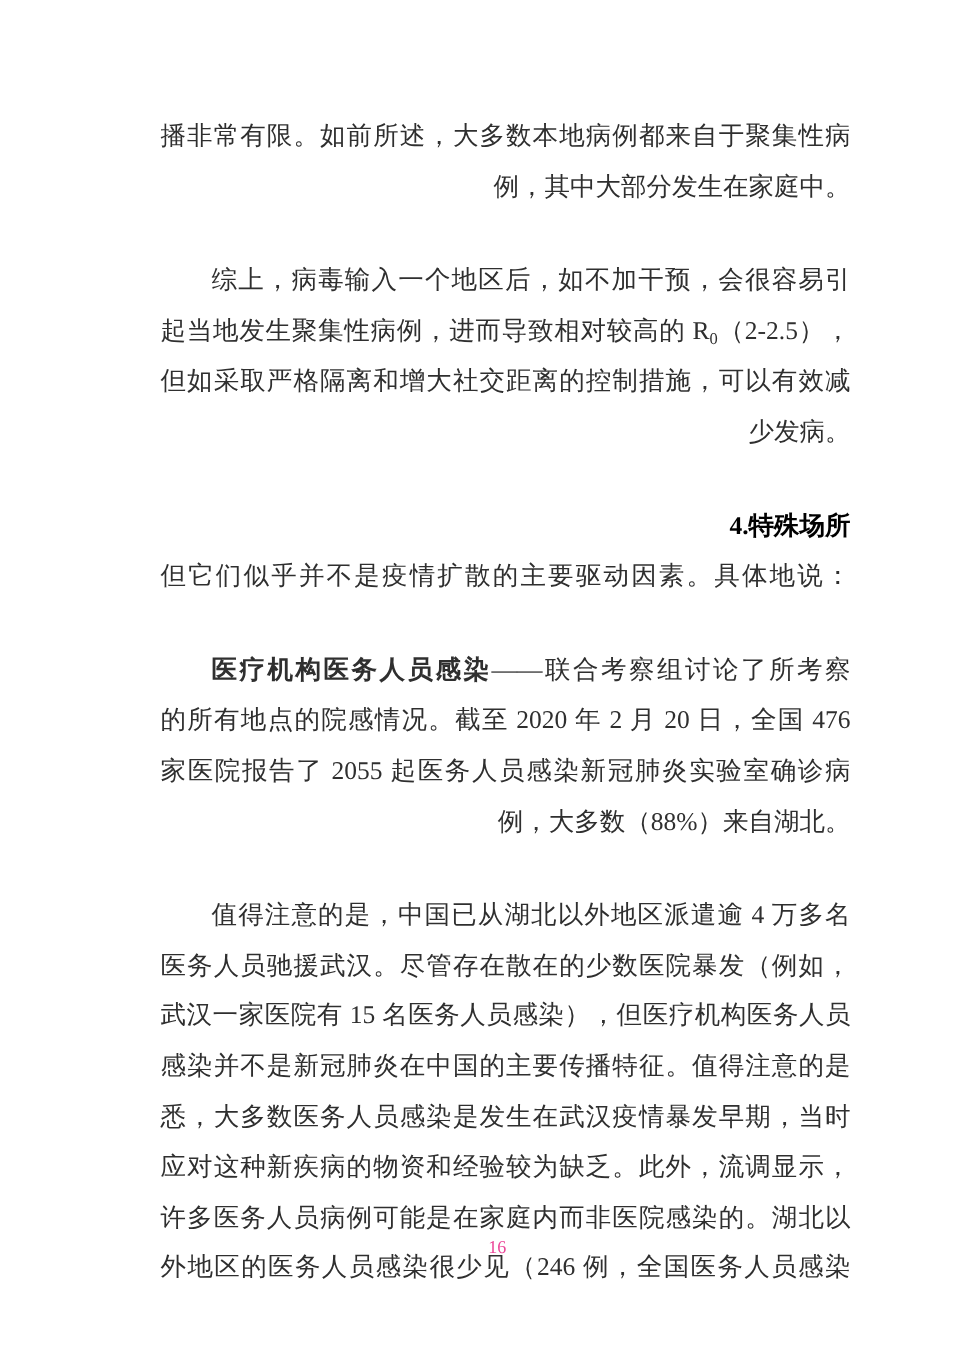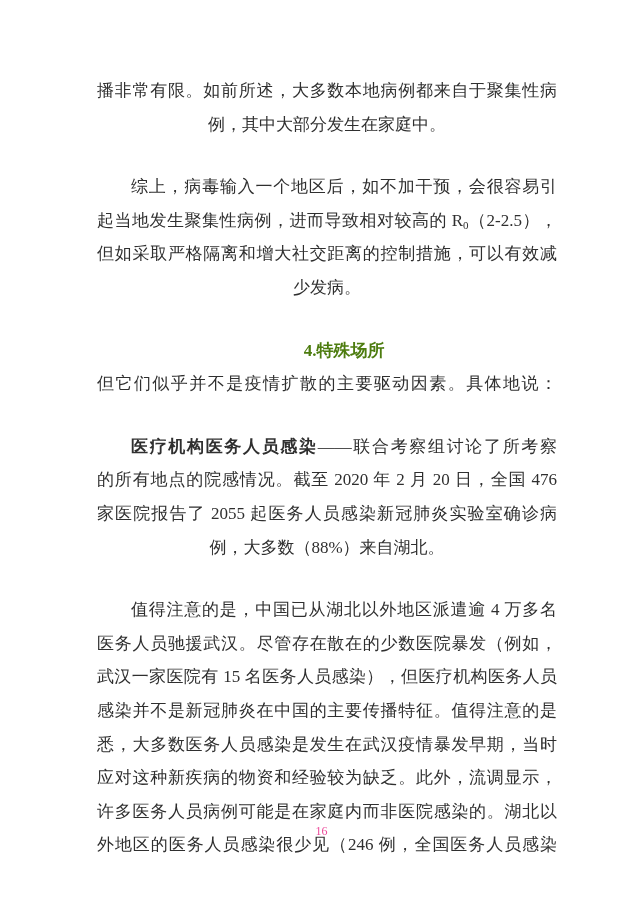--- a/index.html
+++ b/index.html
@@ -6,47 +6,47 @@
   html, body { background: #ffffff; }
   body {
     width: 641px;
     height: 906px;
     position: relative;
     font-family: "Liberation Serif", "DejaVu Serif", serif;
     overflow: hidden;
   }
   .page {
     position: absolute;
-    left: 1px; top: 0;
+    left: 11px; top: 0;
     width: 577px; height: 906px;
     background: #ffffff;
     padding-left: 24px;
   }
   .doc-body {
     position: absolute;
     left: 96px;
     top: 74px;
     width: 460px;
     color: #2f2f2f;
   }
   .line {
     font-size: 17px;
     line-height: 33.6px;
     height: 33.6px;
     white-space: nowrap;
-    text-align: center;
+    text-align: right;
   }
   .line.just {
     white-space: normal;
     text-align: justify;
     text-align-last: justify;
     text-justify: inter-character;
   }
   .line.indent { padding-left: 34px; margin-top: 29px; }
-  .line.heading { font-weight: bold; color: #4d7c0f; }
+  .line.heading { font-weight: bold; color: #000000; }
   .line b { font-weight: bold; }
   .line sub {
     font-size: 11px;
     vertical-align: -3px;
     line-height: 0;
   }
   .page-number {
     position: absolute;
     left: 0;
     top: 824px;

